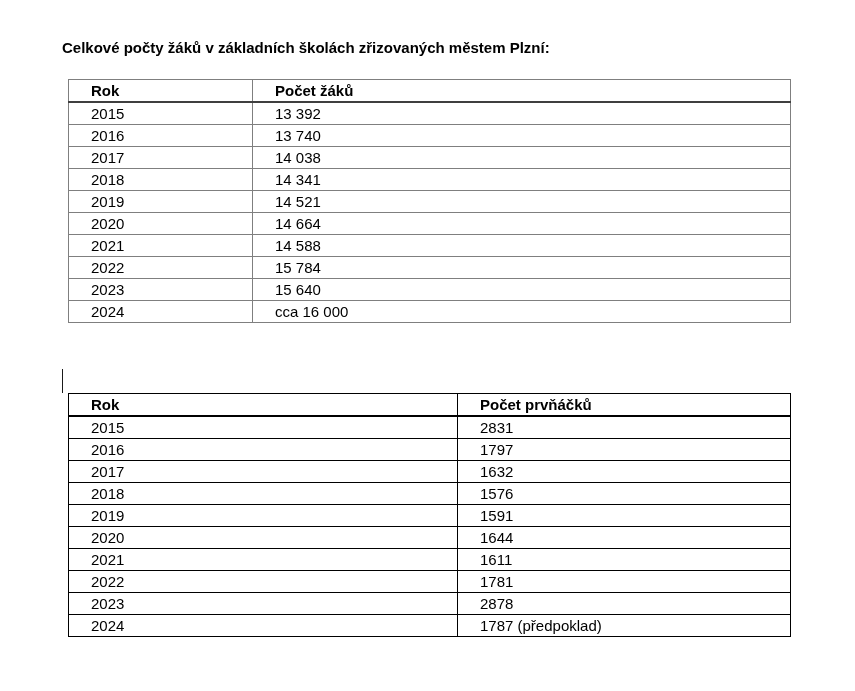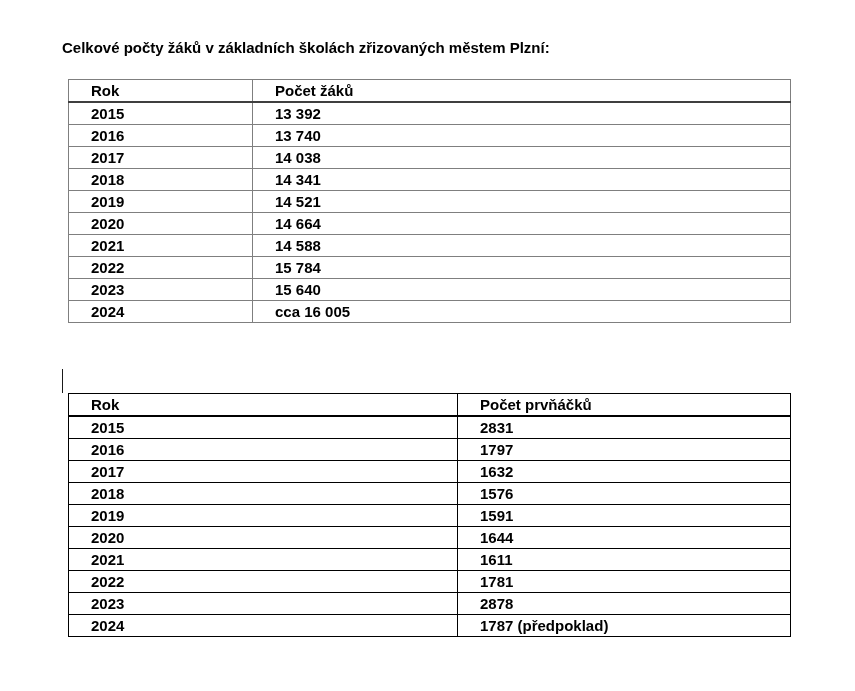--- a/index.html
+++ b/index.html
@@ -32,21 +32,21 @@
   .tbl th,.tbl td{
     height:21px;
     padding:0 4px 0 22px;
     font-size:15px;
     line-height:20px;
     text-align:left;
     vertical-align:middle;
     white-space:nowrap;
     overflow:hidden;
   }
-  .tbl td{font-weight:bold;}
+  .tbl td{font-weight:normal;}
   .tbl th{font-weight:bold;}
   .tbl-1 th,.tbl-1 td{border:1px solid #7f7f7f;}
   .tbl-1 thead th{border-bottom:2.5px solid #3f3f3f;}
   .tbl-1 .col-0{width:157px;}
   .tbl-2 th,.tbl-2 td{border:1px solid #000000;}
   .tbl-2 thead th{border-bottom:2px solid #000000;}
   .tbl-2 .col-0{width:362px;}
   .cursor-mark{
     position:absolute;
     left:62px;top:369px;
@@ -100,21 +100,21 @@
         <tr>
           <td class="col-0">2022</td>
           <td class="col-1">15 784</td>
         </tr>
         <tr>
           <td class="col-0">2023</td>
           <td class="col-1">15 640</td>
         </tr>
         <tr>
           <td class="col-0">2024</td>
-          <td class="col-1">cca 16 005</td>
+          <td class="col-1">cca 16 000</td>
         </tr>
       </tbody>
   </table>
 
 
   <div class="cursor-mark"></div>
 
   <table class="tbl tbl-2">
     <thead>
       <tr>

